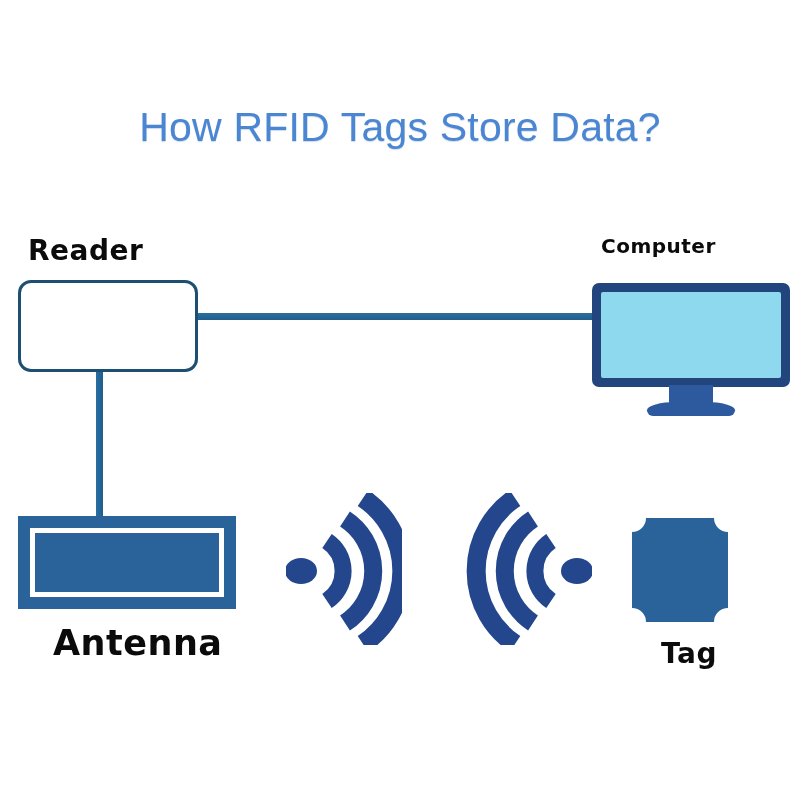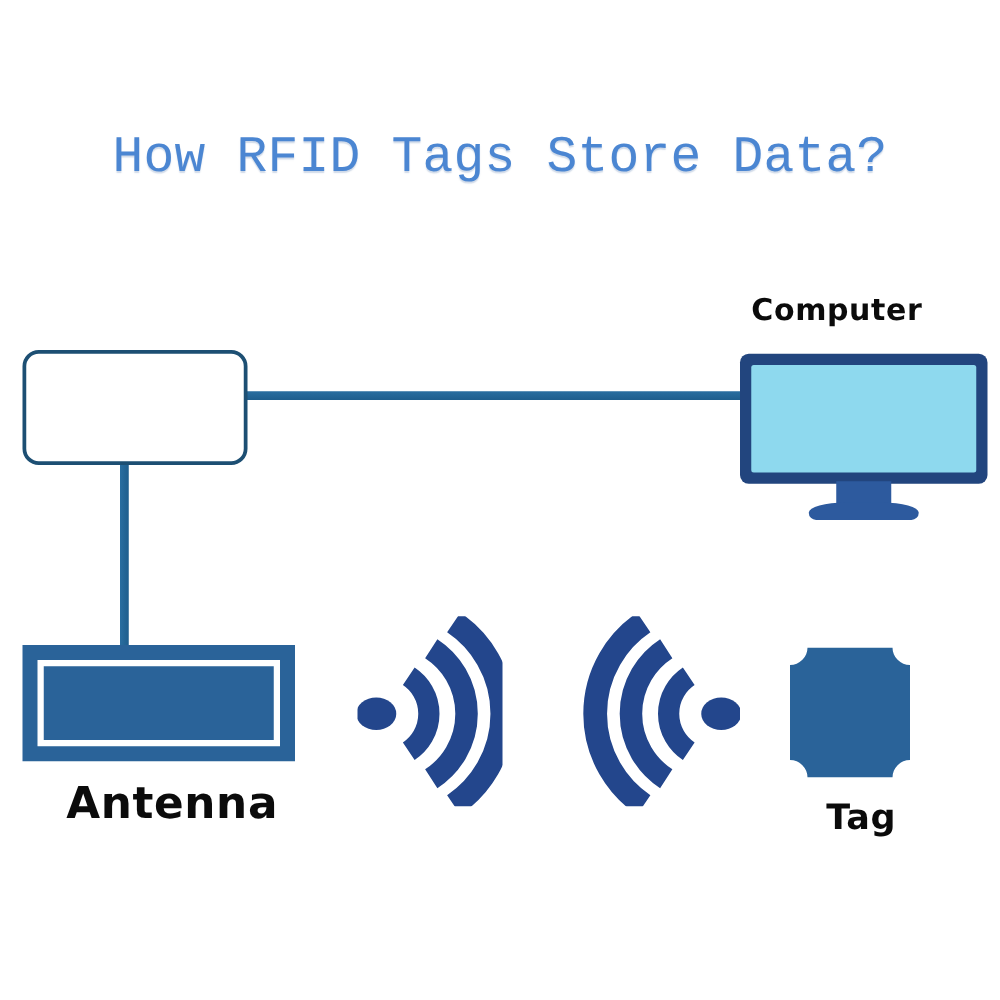--- a/index.html
+++ b/index.html
@@ -22,36 +22,36 @@
   .title {
     position: absolute;
     left: 0;
     top: 104px;
     width: 800px;
     text-align: center;
     font-size: 41px;
     font-weight: 400;
     letter-spacing: 0.2px;
     color: #4b86d2;
-    font-family: Liberation Mono, monospace;
+    font-family: Liberation Sans, sans-serif;
     text-shadow: 0 1px 1px rgba(120,150,190,0.35);
     white-space: nowrap;
   }
 
   
   .label {
     position: absolute;
     font-weight: bold;
     color: #0b0b0b;
     font-family: "DejaVu Sans", sans-serif;
     white-space: nowrap;
     letter-spacing: 0.5px;
   }
   .label-reader   { left: 28px;  top: 234px; font-size: 28px; }
-  .label-computer { left: 601px; top: 234px; font-size: 24px; }
+  .label-computer { left: 601px; top: 234px; font-size: 20px; }
   .label-antenna  { left: 53px;  top: 623px; font-size: 35px; }
   .label-tag      { left: 661px; top: 637px; font-size: 28px; }
 
   
   .wire {
     position: absolute;
     background: #20638f;
   }
   .wire-h {
     left: 188px;
@@ -168,20 +168,21 @@
 <body>
 
 <div id="canvas">
 
   <div class="title">How RFID Tags Store Data?</div>
 
   <div class="wire wire-h"></div>
 
   <div class="wire wire-v"></div>
 
+  <div class="label label-reader">Reader</div>
   <div class="reader-box"></div>
 
   <div class="label label-computer">Computer</div>
   <div class="monitor">
     <div class="monitor-bezel">
       <div class="monitor-screen"></div>
     </div>
     <div class="monitor-neck"></div>
     <div class="monitor-base"></div>
   </div>

